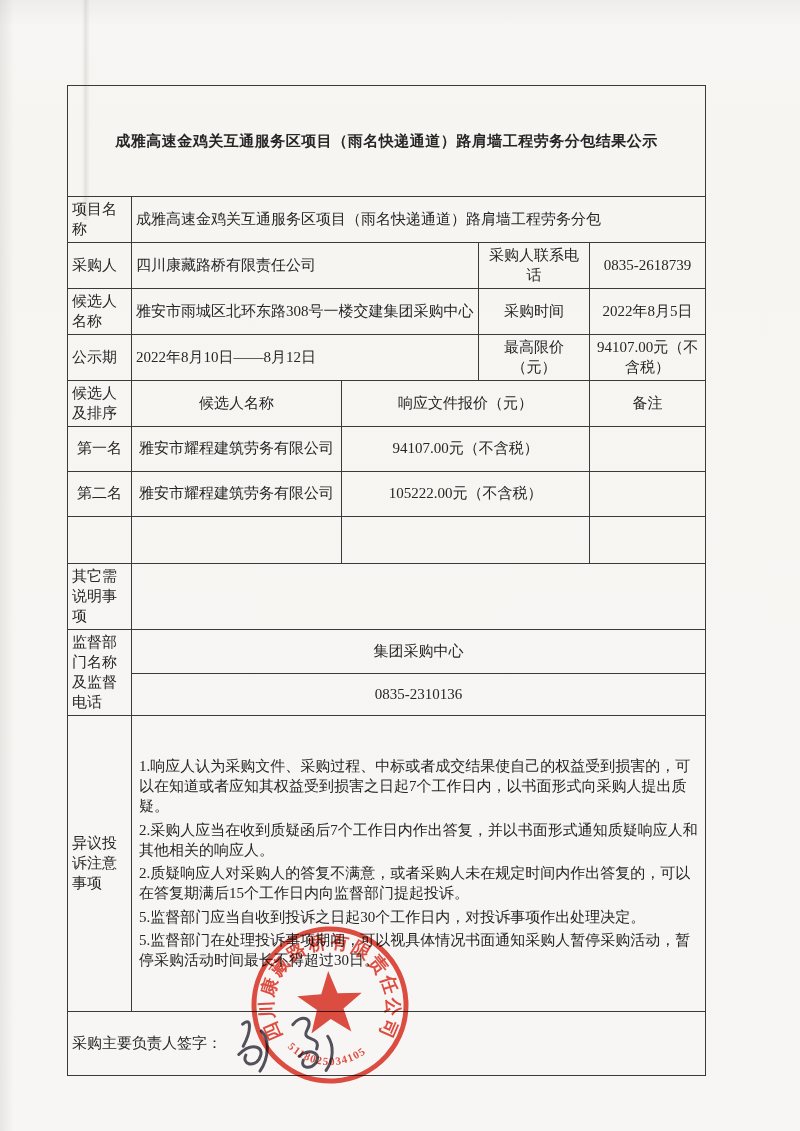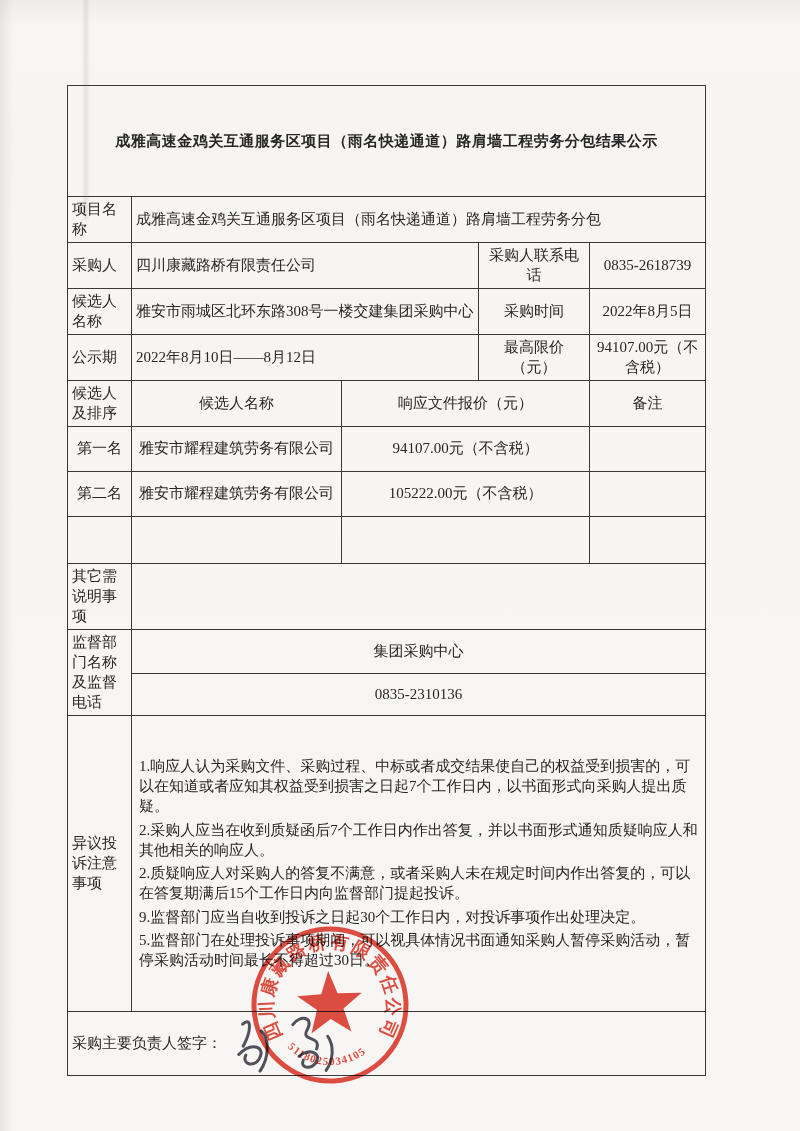--- a/index.html
+++ b/index.html
@@ -141,21 +141,21 @@
   <tr style="height:41px">
     <td colspan="4" class="c">0835-2310136</td>
   </tr>
 
   <tr style="height:296px">
     <td class="lab">异议投诉注意事项</td>
     <td colspan="4" class="obj-cell">
       <p>1.响应人认为采购文件、采购过程、中标或者成交结果使自己的权益受到损害的，可以在知道或者应知其权益受到损害之日起7个工作日内，以书面形式向采购人提出质疑。</p>
       <p>2.采购人应当在收到质疑函后7个工作日内作出答复，并以书面形式通知质疑响应人和其他相关的响应人。</p>
       <p>2.质疑响应人对采购人的答复不满意，或者采购人未在规定时间内作出答复的，可以在答复期满后15个工作日内向监督部门提起投诉。</p>
-      <p>9.监督部门应当自收到投诉之日起30个工作日内，对投诉事项作出处理决定。</p>
+      <p>5.监督部门应当自收到投诉之日起30个工作日内，对投诉事项作出处理决定。</p>
       <p>5.监督部门在处理投诉事项期间，可以视具体情况书面通知采购人暂停采购活动，暂停采购活动时间最长不得超过30日。</p>
     </td>
   </tr>
 
   <tr style="height:64px">
     <td colspan="5" class="sig-cell">
       <span>采购主要负责人签字：</span>
     </td>
   </tr>
 </tbody>

